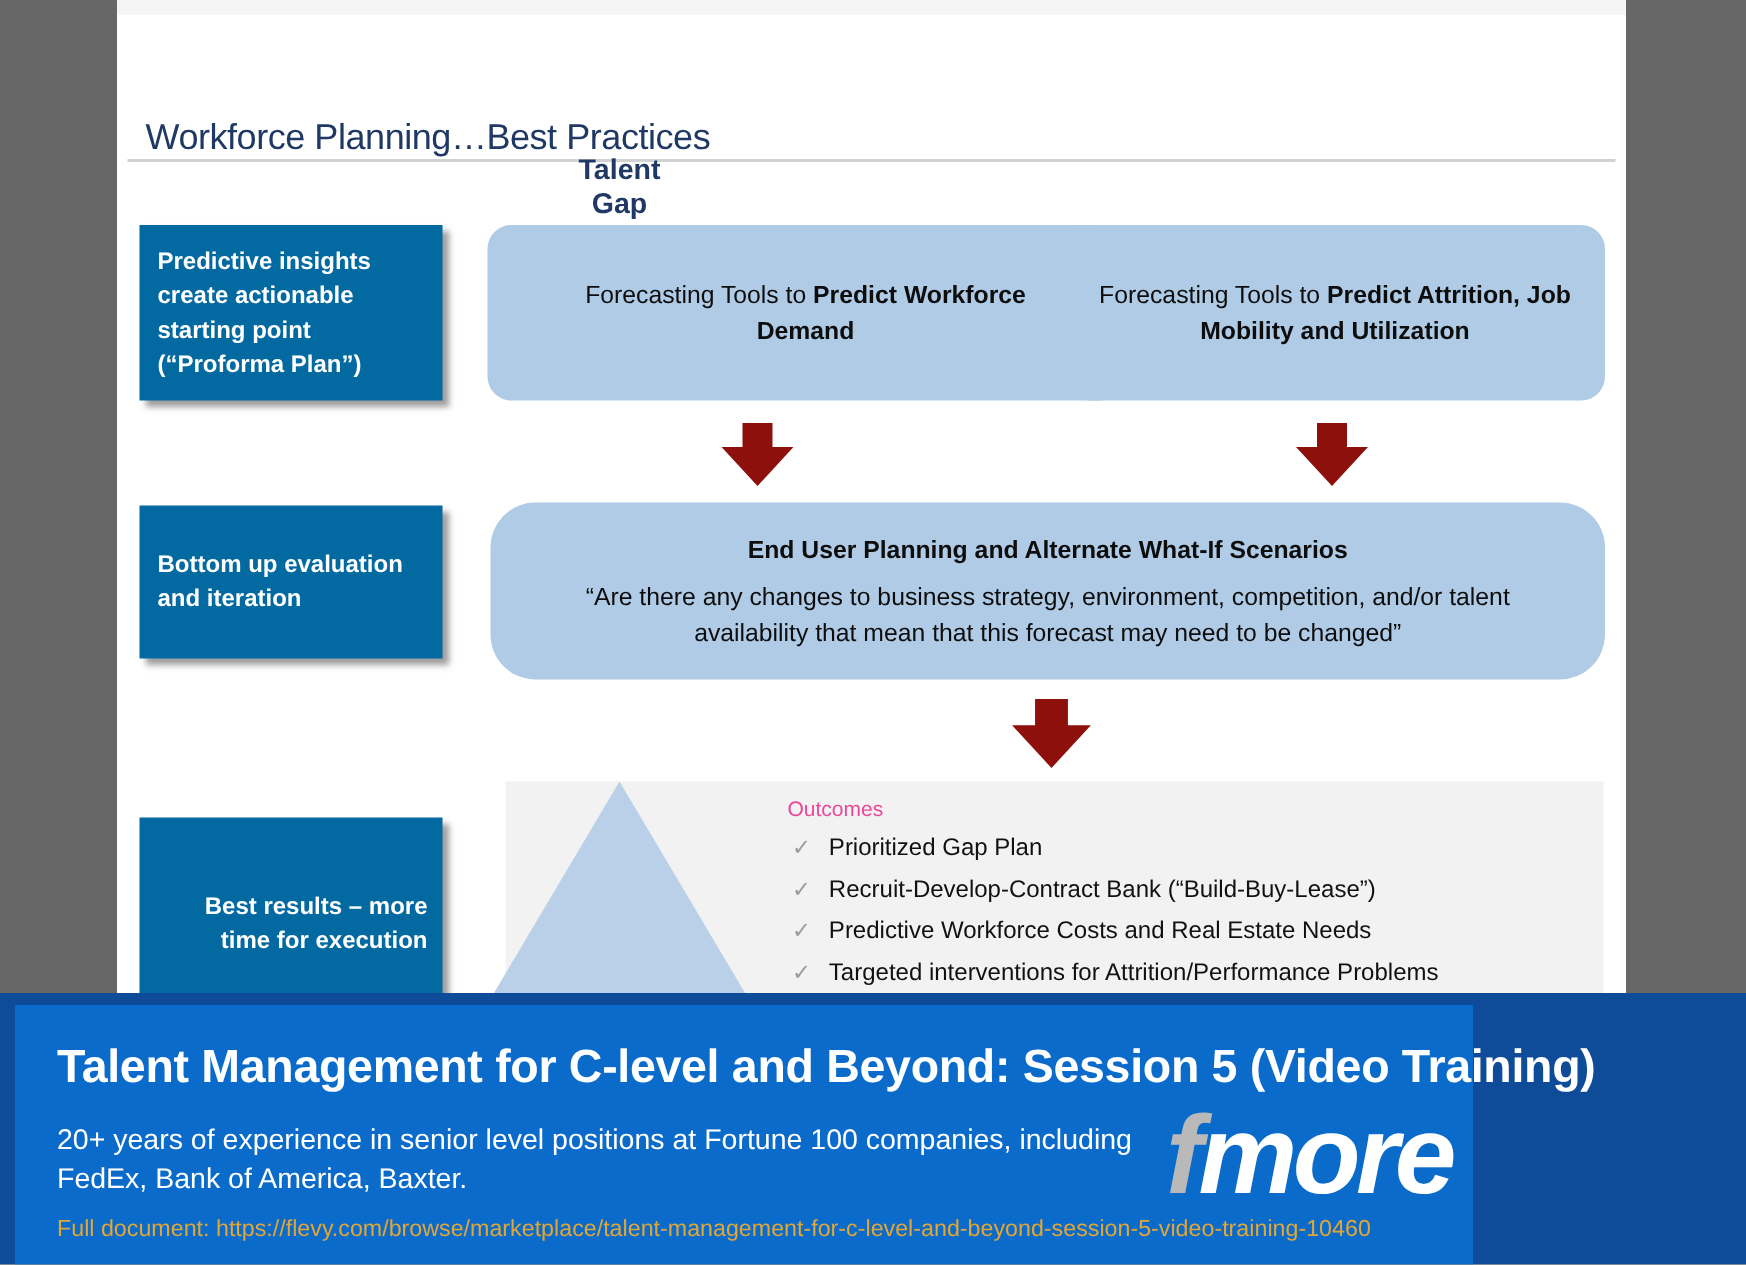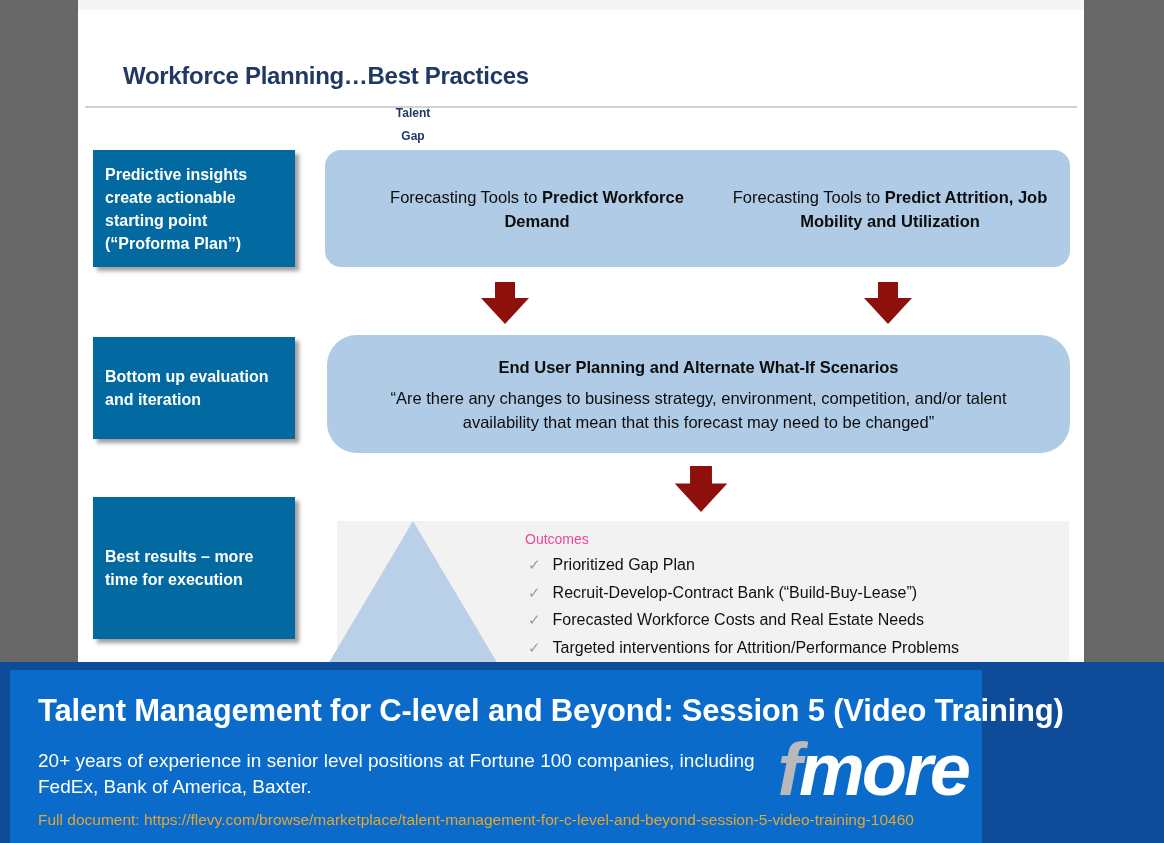--- a/index.html
+++ b/index.html
@@ -4,48 +4,48 @@
 <style>
   * { margin:0; padding:0; box-sizing:border-box; }
   html,body { width:1164px; height:843px; }
   body { font-family:"Liberation Sans", sans-serif; background:#676767; overflow:hidden; }
   #page { position:relative; width:1164px; height:843px; background:#676767; }
 
   
   #top-strip { position:absolute; left:78px; top:0; width:1006px; height:10px; background:#f5f5f5; }
   #slide { position:absolute; left:78px; top:10px; width:1006px; height:652px; background:#ffffff; }
 
-  .slide-title { position:absolute; left:19px; top:52px; font-size:24px; font-weight:bold;
-                 color:#1F3864; letter-spacing:-0.3px;margin-left:26px; }
+  .slide-title { position:absolute; left:19px; top:68px; font-size:24px; font-weight:normal;
+                 color:#1F3864; letter-spacing:-0.3px; }
   .title-rule { position:absolute; left:7px; top:96px; width:992px; height:2px; background:#d2d2d2; }
 
   .navy-box { position:absolute; left:15px; width:202px; background:#0369a1;
               box-shadow:4px 4px 4px rgba(80,80,80,0.55);
               display:flex; align-items:center; padding:0 10px 0 12px;
               color:#ffffff; font-weight:bold; font-size:16px; line-height:23px; }
   #navy1 { top:140px; height:117px; }
   #navy2 { top:327px; height:102px; }
-  #navy3 { top:487px; height:142px; }
+  #navy3 { top:535px; height:142px;text-align:right; }
 
   .blue-box { position:absolute; background:#AFCBE5; border-radius:16px;
               display:flex; flex-direction:column; align-items:center; justify-content:center;
               text-align:center; color:#0d0d0d; font-size:16.5px; line-height:24px; }
   #blueA { left:247px; top:140px; width:424px; height:117px; padding:12px 40px;align-items:center; }
   #blueB { left:632px; top:140px; width:360px; height:117px; padding:0 20px; }
   #blueMid { left:249px; top:325px; width:743px; height:118px; border-radius:30px; padding:0 28px; }
   #blueMid .mid-heading { font-weight:bold; margin-bottom:7px; }
 
   .arrow { position:absolute; }
 
   #gray-panel { position:absolute; left:259px; top:511px; width:732px; height:141px; background:#F2F2F2; }
 
   #triangle { position:absolute; left:240px; top:511px; width:190px; height:160px;
               background:#B9D0E8; clip-path:polygon(50% 0, 100% 100%, 0 100%); }
   #triangle-label { position:absolute; left:285px; top:92px; width:100px; text-align:center;
-              font-weight:bold; font-size:12px; line-height:23px; color:#1F3864; white-space:pre-line; }
+              font-weight:bold; font-size:19px; line-height:23px; color:#1F3864; white-space:pre-line; }
 
   #outcomes { position:absolute; left:447px; top:521px; width:540px; }
   #outcomes .heading { font-weight:normal; font-size:14px; color:#ec4899; margin-bottom:9px; }
   .outcome-row { display:flex; align-items:baseline; font-size:16px; color:#111;
                  height:27.5px; }
   .outcome-row .check { color:#9B9B9B; font-size:15px; margin-right:12px; margin-left:3px; }
 
   
   #banner { position:absolute; left:0; top:662px; width:1164px; height:181px; background:#0E4C99; z-index:10; }
   #banner-inner { position:absolute; left:10px; top:8px; width:972px; height:173px; background:#0A6BCB; }
@@ -114,21 +114,21 @@
       <div class="outcome-row">
         <span class="check">✓</span>
         <span>Prioritized Gap Plan</span>
       </div>
       <div class="outcome-row">
         <span class="check">✓</span>
         <span>Recruit-Develop-Contract Bank (“Build-Buy-Lease”)</span>
       </div>
       <div class="outcome-row">
         <span class="check">✓</span>
-        <span>Forecasted Workforce Costs and Real Estate Needs</span>
+        <span>Predictive Workforce Costs and Real Estate Needs</span>
       </div>
       <div class="outcome-row">
         <span class="check">✓</span>
         <span>Targeted interventions for Attrition/Performance Problems</span>
       </div>
     </div>
   </div>
 
   <div id="banner">
     <div id="banner-inner">

